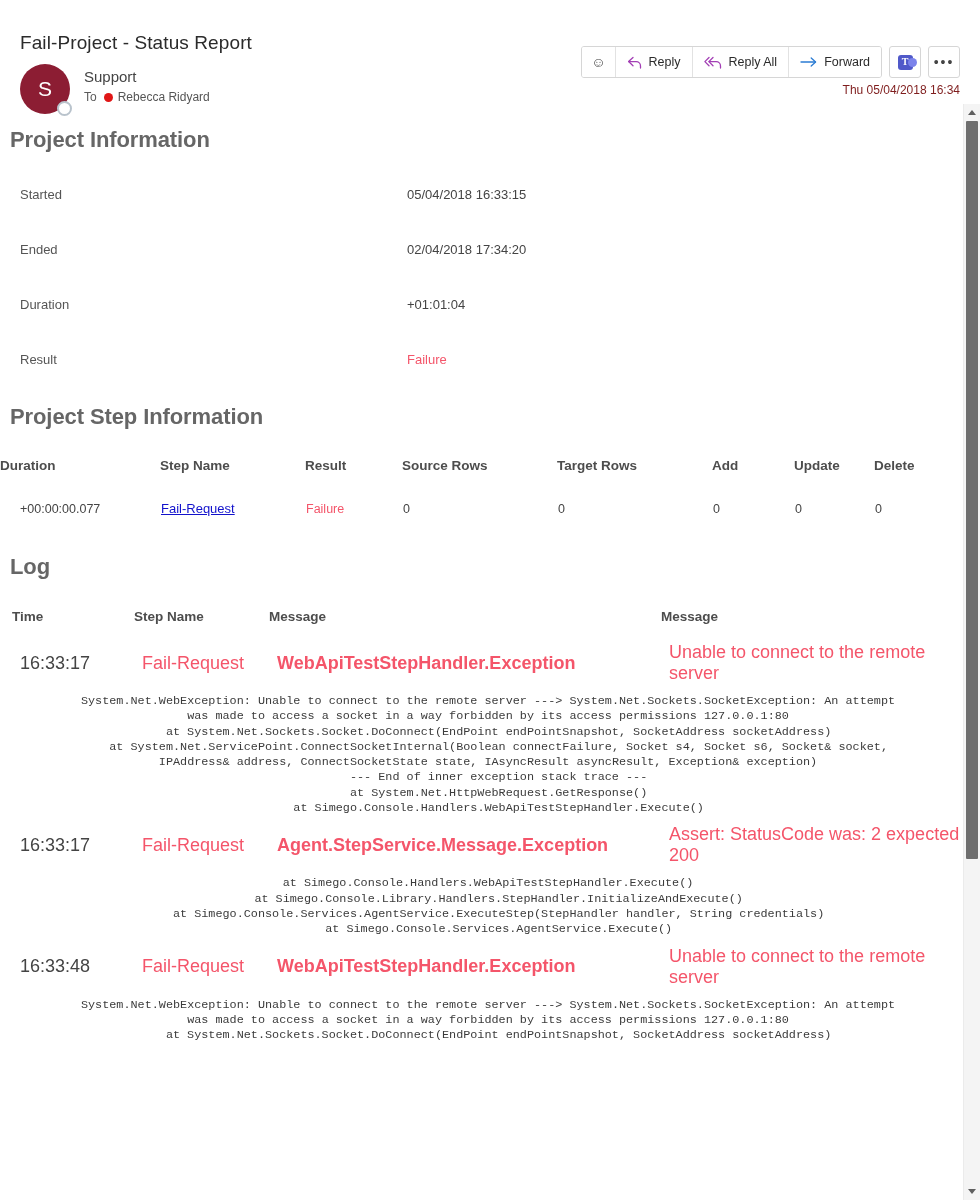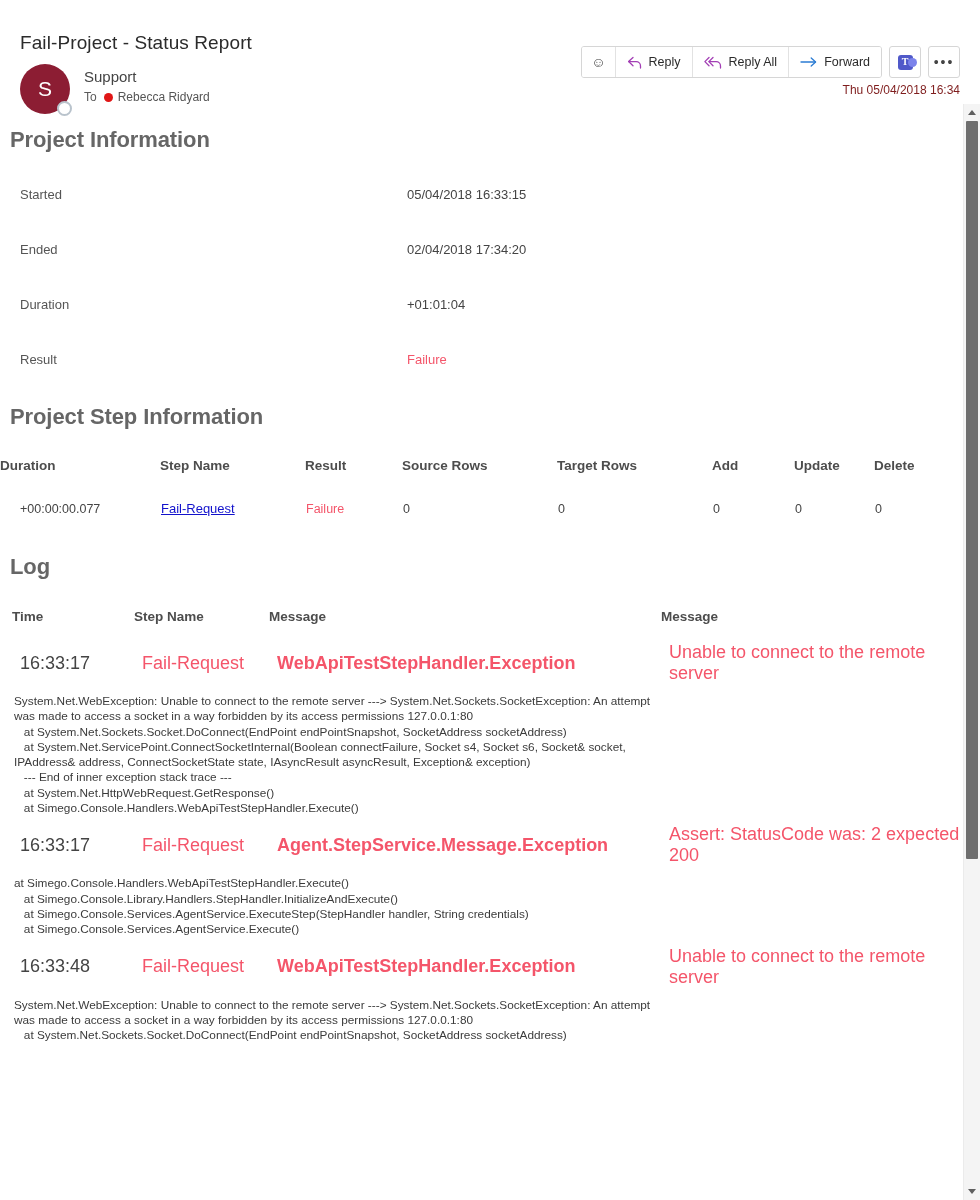--- a/index.html
+++ b/index.html
@@ -265,27 +265,28 @@
   .lc-cat  { width: 390px; font-weight: bold; }
   .lc-msg  { width: 300px; }
   .log-row td {
     font-size: 18px;
     color: #f4556a;
     height: 48px;
     vertical-align: middle;
   }
   .log-row td.lc-time { padding-left: 20px; }
   .trace {
-    font-family: Liberation Sans, sans-serif;
+    font-family: Liberation Mono, monospace;
     font-size: 11.8px;
     line-height: 15.3px;
     color: #3b3b3b;
     white-space: pre;
     padding: 6px 0 0 14px;
     margin: 0;
+    text-align: center;
   }
   .trace-block { padding-bottom: 4px; }
 
   
   .scrollbar {
     position: absolute;
     top: 104px;
     right: 0;
     width: 17px;
     bottom: 0;

